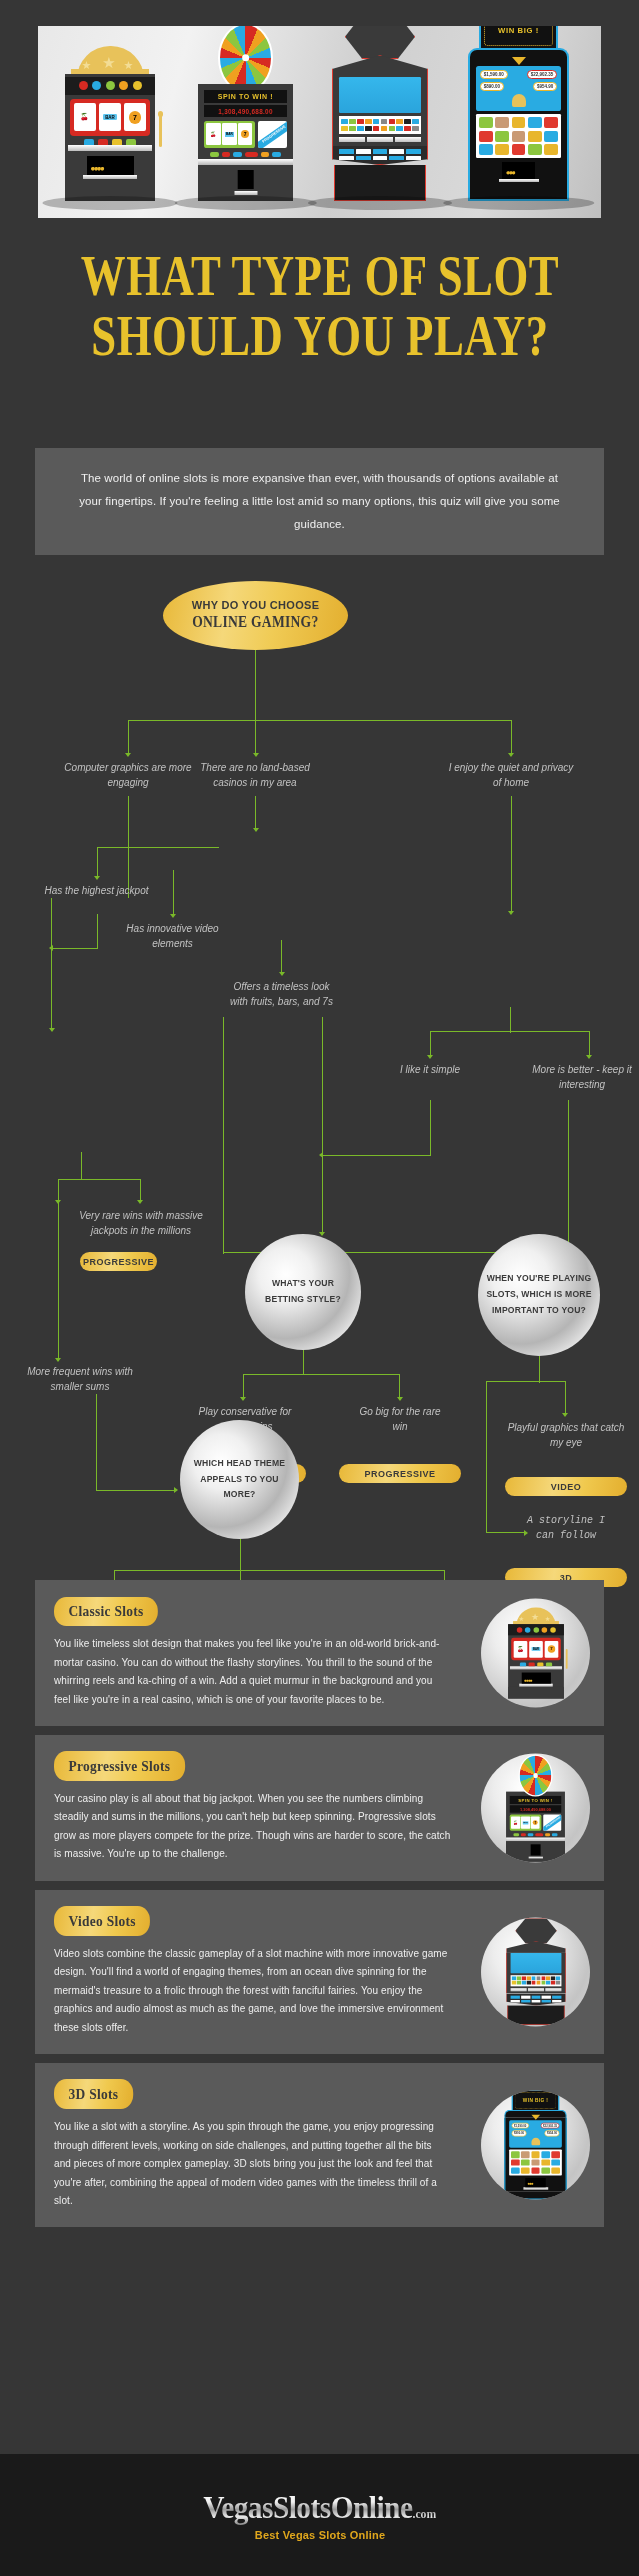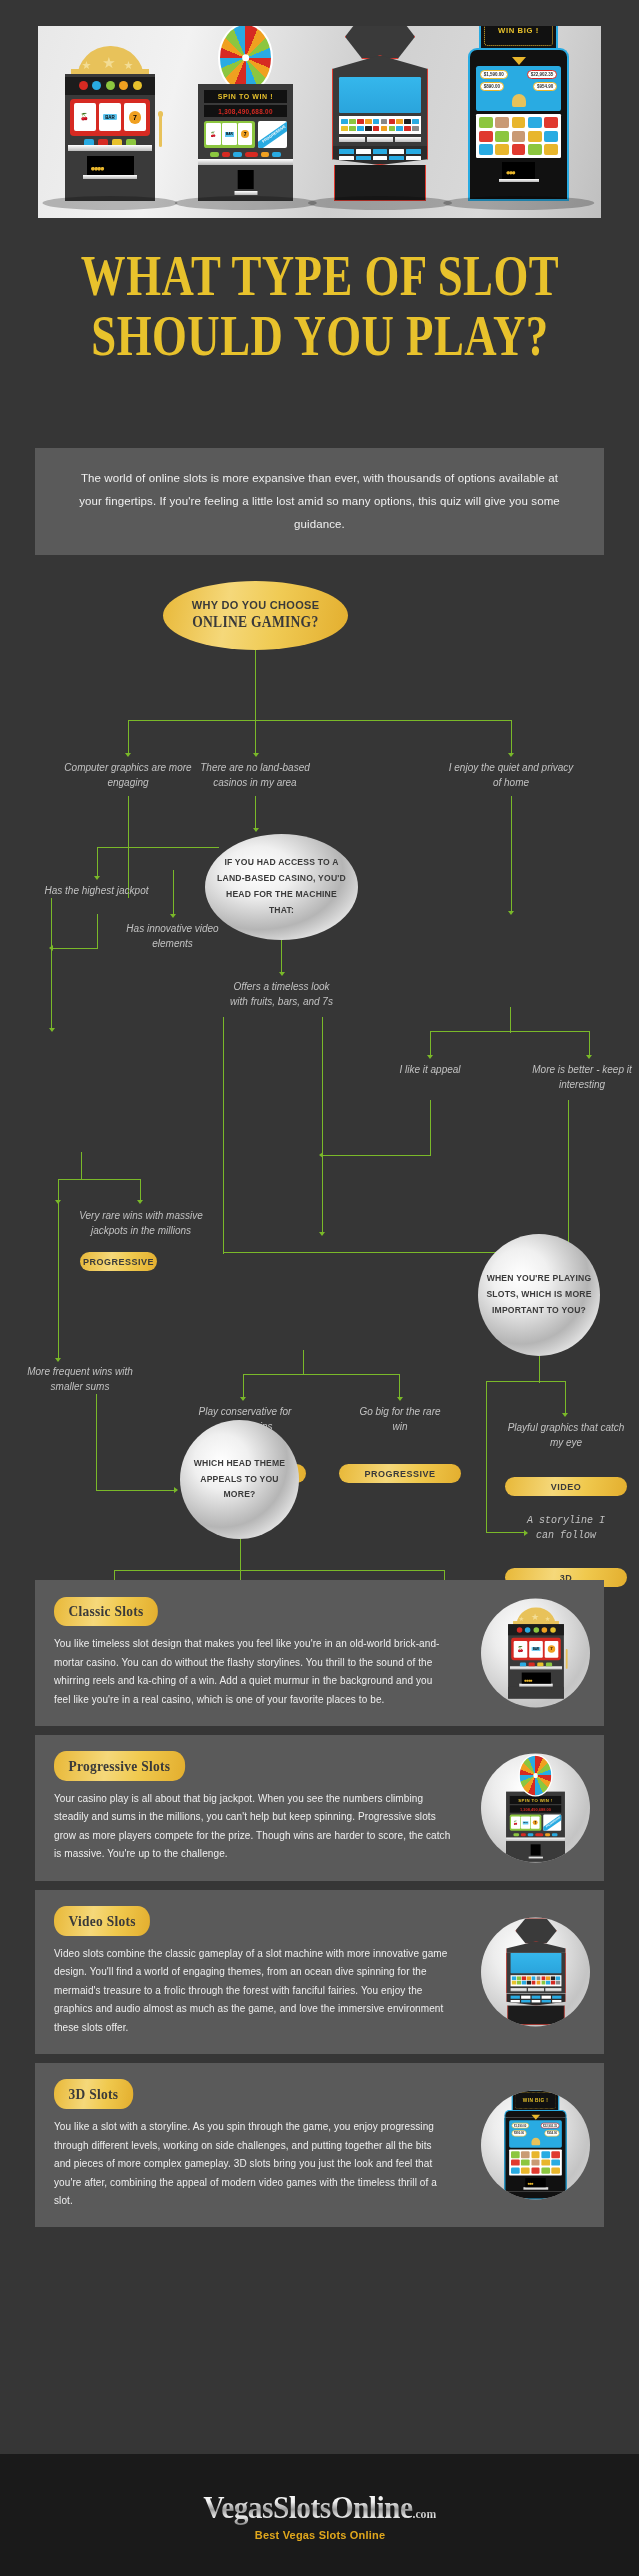--- a/index.html
+++ b/index.html
@@ -484,21 +484,20 @@
     <div class="answer" style="left:447px; top:192px; width:128px;">I enjoy the quiet and privacy of home</div>
 
     <div class="line lv" style="left:255px; top:227px; height:33px;"></div>
     <div class="arrow" style="left:253px; top:259px;"></div>
 
     <div class="line lv" style="left:511px; top:227px; height:116px;"></div>
     <div class="arrow" style="left:508px; top:342px;"></div>
 
     <div class="line lv" style="left:128px; top:227px; height:102px;"></div>
 
-    <div class="qnode" style="left:205px; top:265px; width:153px; height:106px;">IF YOU HAD ACCESS TO A LAND-BASED CASINO, YOU'D HEAD FOR THE MACHINE THAT:</div>
 
     <div class="line lv" style="left:281px; top:371px; height:23px;"></div>
     <div class="line lh" style="left:97px; top:278px; width:122px;"></div>
     <div class="line lv" style="left:97px; top:278px; height:31px;"></div>
     <div class="arrow" style="left:94px; top:307px;"></div>
     <div class="line lv" style="left:173px; top:301px; height:46px;"></div>
     <div class="arrow" style="left:170px; top:345px;"></div>
     <div class="line lv" style="left:281px; top:371px; height:33px;"></div>
     <div class="arrow" style="left:279px; top:403px;"></div>
 
@@ -514,21 +513,21 @@
     <div class="arrow" style="left:49px; top:459px;"></div>
 
 
     <div class="line lv" style="left:510px; top:438px; height:25.6px;"></div>
     <div class="line lh" style="left:430px; top:462px; width:160px;"></div>
     <div class="line lv" style="left:430px; top:462px; height:25.6px;"></div>
     <div class="line lv" style="left:589px; top:462px; height:25.6px;"></div>
     <div class="arrow" style="left:427px; top:486px;"></div>
     <div class="arrow" style="left:586px; top:486px;"></div>
 
-    <div class="answer" style="left:382px; top:494px; width:96px;">I like it appeal</div>
+    <div class="answer" style="left:382px; top:494px; width:96px;">I like it simple</div>
     <div class="answer" style="left:531px; top:494px; width:102px;">More is better - keep it interesting</div>
 
     <div class="line lv" style="left:430px; top:531px; height:56px;"></div>
     <div class="line lh" style="left:322px; top:586px; width:109px;"></div>
     <div class="arrow-l" style="left:319px; top:583px;"></div>
 
     <div class="line lv" style="left:322px; top:448px; height:139px;"></div>
     <div class="line lv" style="left:322px; top:586px; height:80px;"></div>
     <div class="arrow" style="left:319px; top:663px;"></div>
 
@@ -547,20 +546,21 @@
     <div class="arrow" style="left:55px; top:631px;"></div>
     <div class="arrow" style="left:137px; top:631px;"></div>
 
     <div class="answer" style="left:77px; top:640px; width:128px;">Very rare wins with massive jackpots in the millions</div>
     <div class="answer" style="left:16px; top:796px; width:128px;">More frequent wins with smaller sums</div>
     <div class="line lv" style="left:58px; top:633px; height:159px;"></div>
     <div class="arrow" style="left:55px; top:789px;"></div>
 
     <div class="badge" style="left:80px; top:683px; width:77px;">PROGRESSIVE</div>
 
+    <div class="qnode" style="left:245px; top:665px; width:116px; height:116px;">WHAT'S YOUR BETTING STYLE?</div>
 
     <div class="qnode" style="left:478px; top:665px; width:122px; height:122px;">WHEN YOU'RE PLAYING SLOTS, WHICH IS MORE IMPORTANT TO YOU?</div>
 
     <div class="line lv" style="left:303px; top:781px; height:24px;"></div>
     <div class="line lh" style="left:243px; top:805px; width:157px;"></div>
     <div class="line lv" style="left:243px; top:805px; height:25.6px;"></div>
     <div class="line lv" style="left:399px; top:805px; height:25.6px;"></div>
     <div class="arrow" style="left:240px; top:828px;"></div>
     <div class="arrow" style="left:397px; top:828px;"></div>
 

